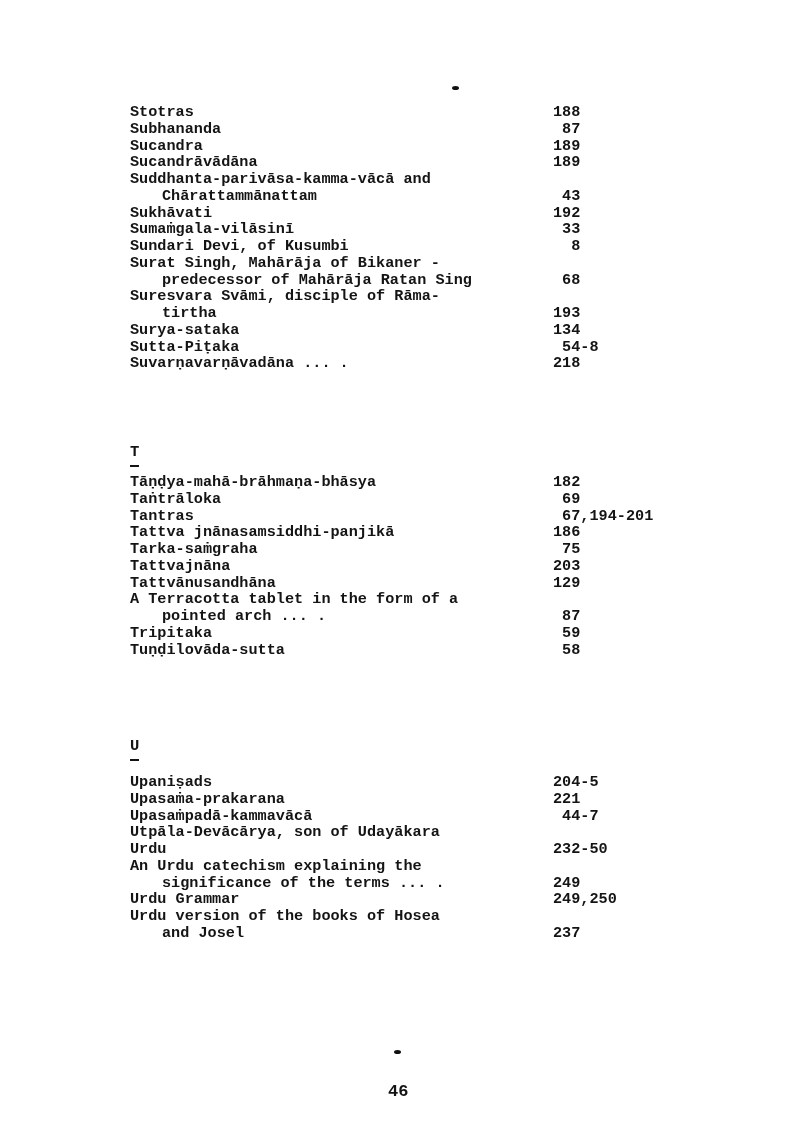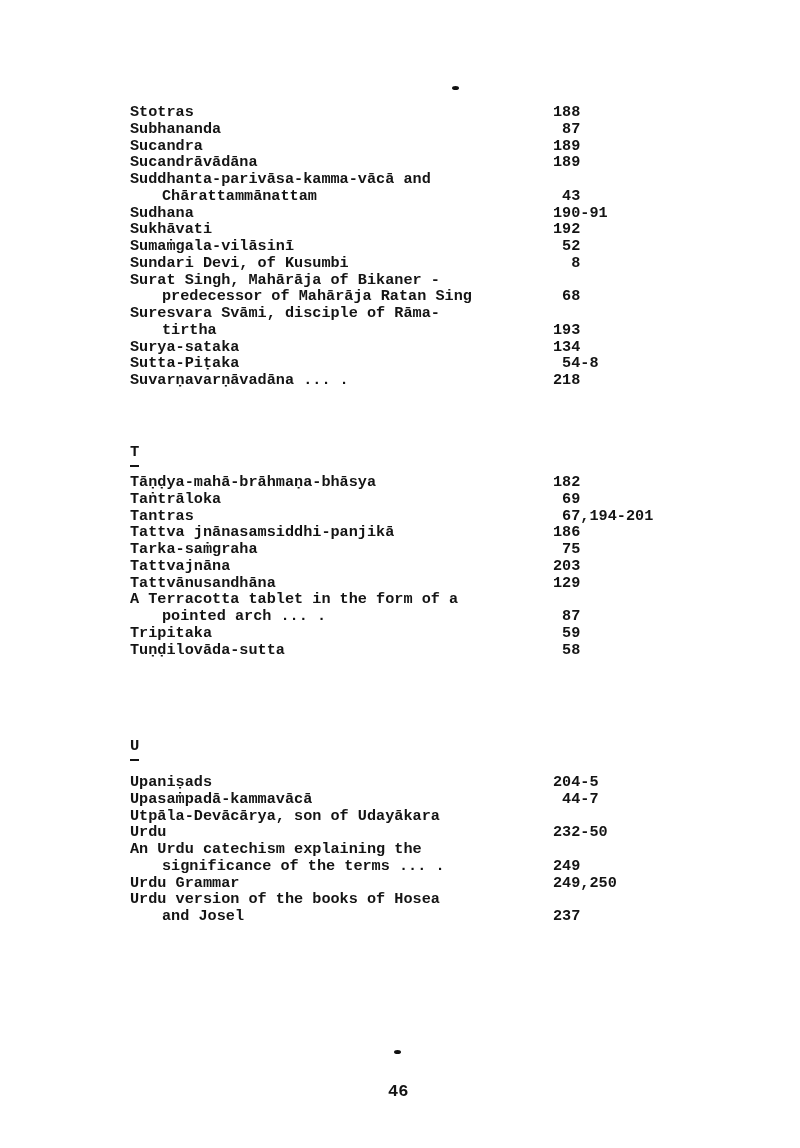--- a/index.html
+++ b/index.html
@@ -27,23 +27,22 @@
 <div class="page">
   <div class="mark mark-top"></div>
 
   <div class="section" id="sec0" style="top:104px;">
       <div class="row"><span class="term">Stotras</span><span class="pages">188</span></div>
       <div class="row"><span class="term">Subhananda</span><span class="pages"> 87</span></div>
       <div class="row"><span class="term">Sucandra</span><span class="pages">189</span></div>
       <div class="row"><span class="term">Sucandrāvādāna</span><span class="pages">189</span></div>
       <div class="row"><span class="term">Suddhanta-parivāsa-kamma-vācā and</span><span class="pages"></span></div>
       <div class="row"><span class="term indent">Chārattammānattam</span><span class="pages"> 43</span></div>
-      <div class="row"><span class="term">Sudhana</span><span class="pages">190-91</span></div>
       <div class="row"><span class="term">Sukhāvati</span><span class="pages">192</span></div>
-      <div class="row"><span class="term">Sumaṁgala-vilāsinī</span><span class="pages"> 52</span></div>
+      <div class="row"><span class="term">Sumaṁgala-vilāsinī</span><span class="pages"> 33</span></div>
       <div class="row"><span class="term">Sundari Devi, of Kusumbi</span><span class="pages">  8</span></div>
       <div class="row"><span class="term">Surat Singh, Mahārāja of Bikaner -</span><span class="pages"></span></div>
       <div class="row"><span class="term indent">predecessor of Mahārāja Ratan Sing</span><span class="pages"> 68</span></div>
       <div class="row"><span class="term">Suresvara Svāmi, disciple of Rāma-</span><span class="pages"></span></div>
       <div class="row"><span class="term indent">tirtha</span><span class="pages">193</span></div>
       <div class="row"><span class="term">Surya-sataka</span><span class="pages">134</span></div>
       <div class="row"><span class="term">Sutta-Piṭaka</span><span class="pages"> 54-8</span></div>
       <div class="row"><span class="term">Suvarṇavarṇāvadāna ... .</span><span class="pages">218</span></div>
     </div>
 
@@ -60,20 +59,21 @@
       <div class="row"><span class="term">A Terracotta tablet in the form of a</span><span class="pages"></span></div>
       <div class="row"><span class="term indent">pointed arch ... .</span><span class="pages"> 87</span></div>
       <div class="row"><span class="term">Tripitaka</span><span class="pages"> 59</span></div>
       <div class="row"><span class="term">Tuṇḍilovāda-sutta</span><span class="pages"> 58</span></div>
     </div>
 
   <div class="letter" style="top:738px;">U</div>
   <div class="letter-rule" style="top:759px;"></div>
   <div class="section" id="sec2" style="top:774px;">
       <div class="row"><span class="term">Upaniṣads</span><span class="pages">204-5</span></div>
+      <div class="row"><span class="term">Upasaṁa-prakarana</span><span class="pages">221</span></div>
       <div class="row"><span class="term">Upasaṁpadā-kammavācā</span><span class="pages"> 44-7</span></div>
       <div class="row"><span class="term">Utpāla-Devācārya, son of Udayākara</span><span class="pages"></span></div>
       <div class="row"><span class="term">Urdu</span><span class="pages">232-50</span></div>
       <div class="row"><span class="term">An Urdu catechism explaining the</span><span class="pages"></span></div>
       <div class="row"><span class="term indent">significance of the terms ... .</span><span class="pages">249</span></div>
       <div class="row"><span class="term">Urdu Grammar</span><span class="pages">249,250</span></div>
       <div class="row"><span class="term">Urdu version of the books of Hosea</span><span class="pages"></span></div>
       <div class="row"><span class="term indent">and Josel</span><span class="pages">237</span></div>
     </div>
 

